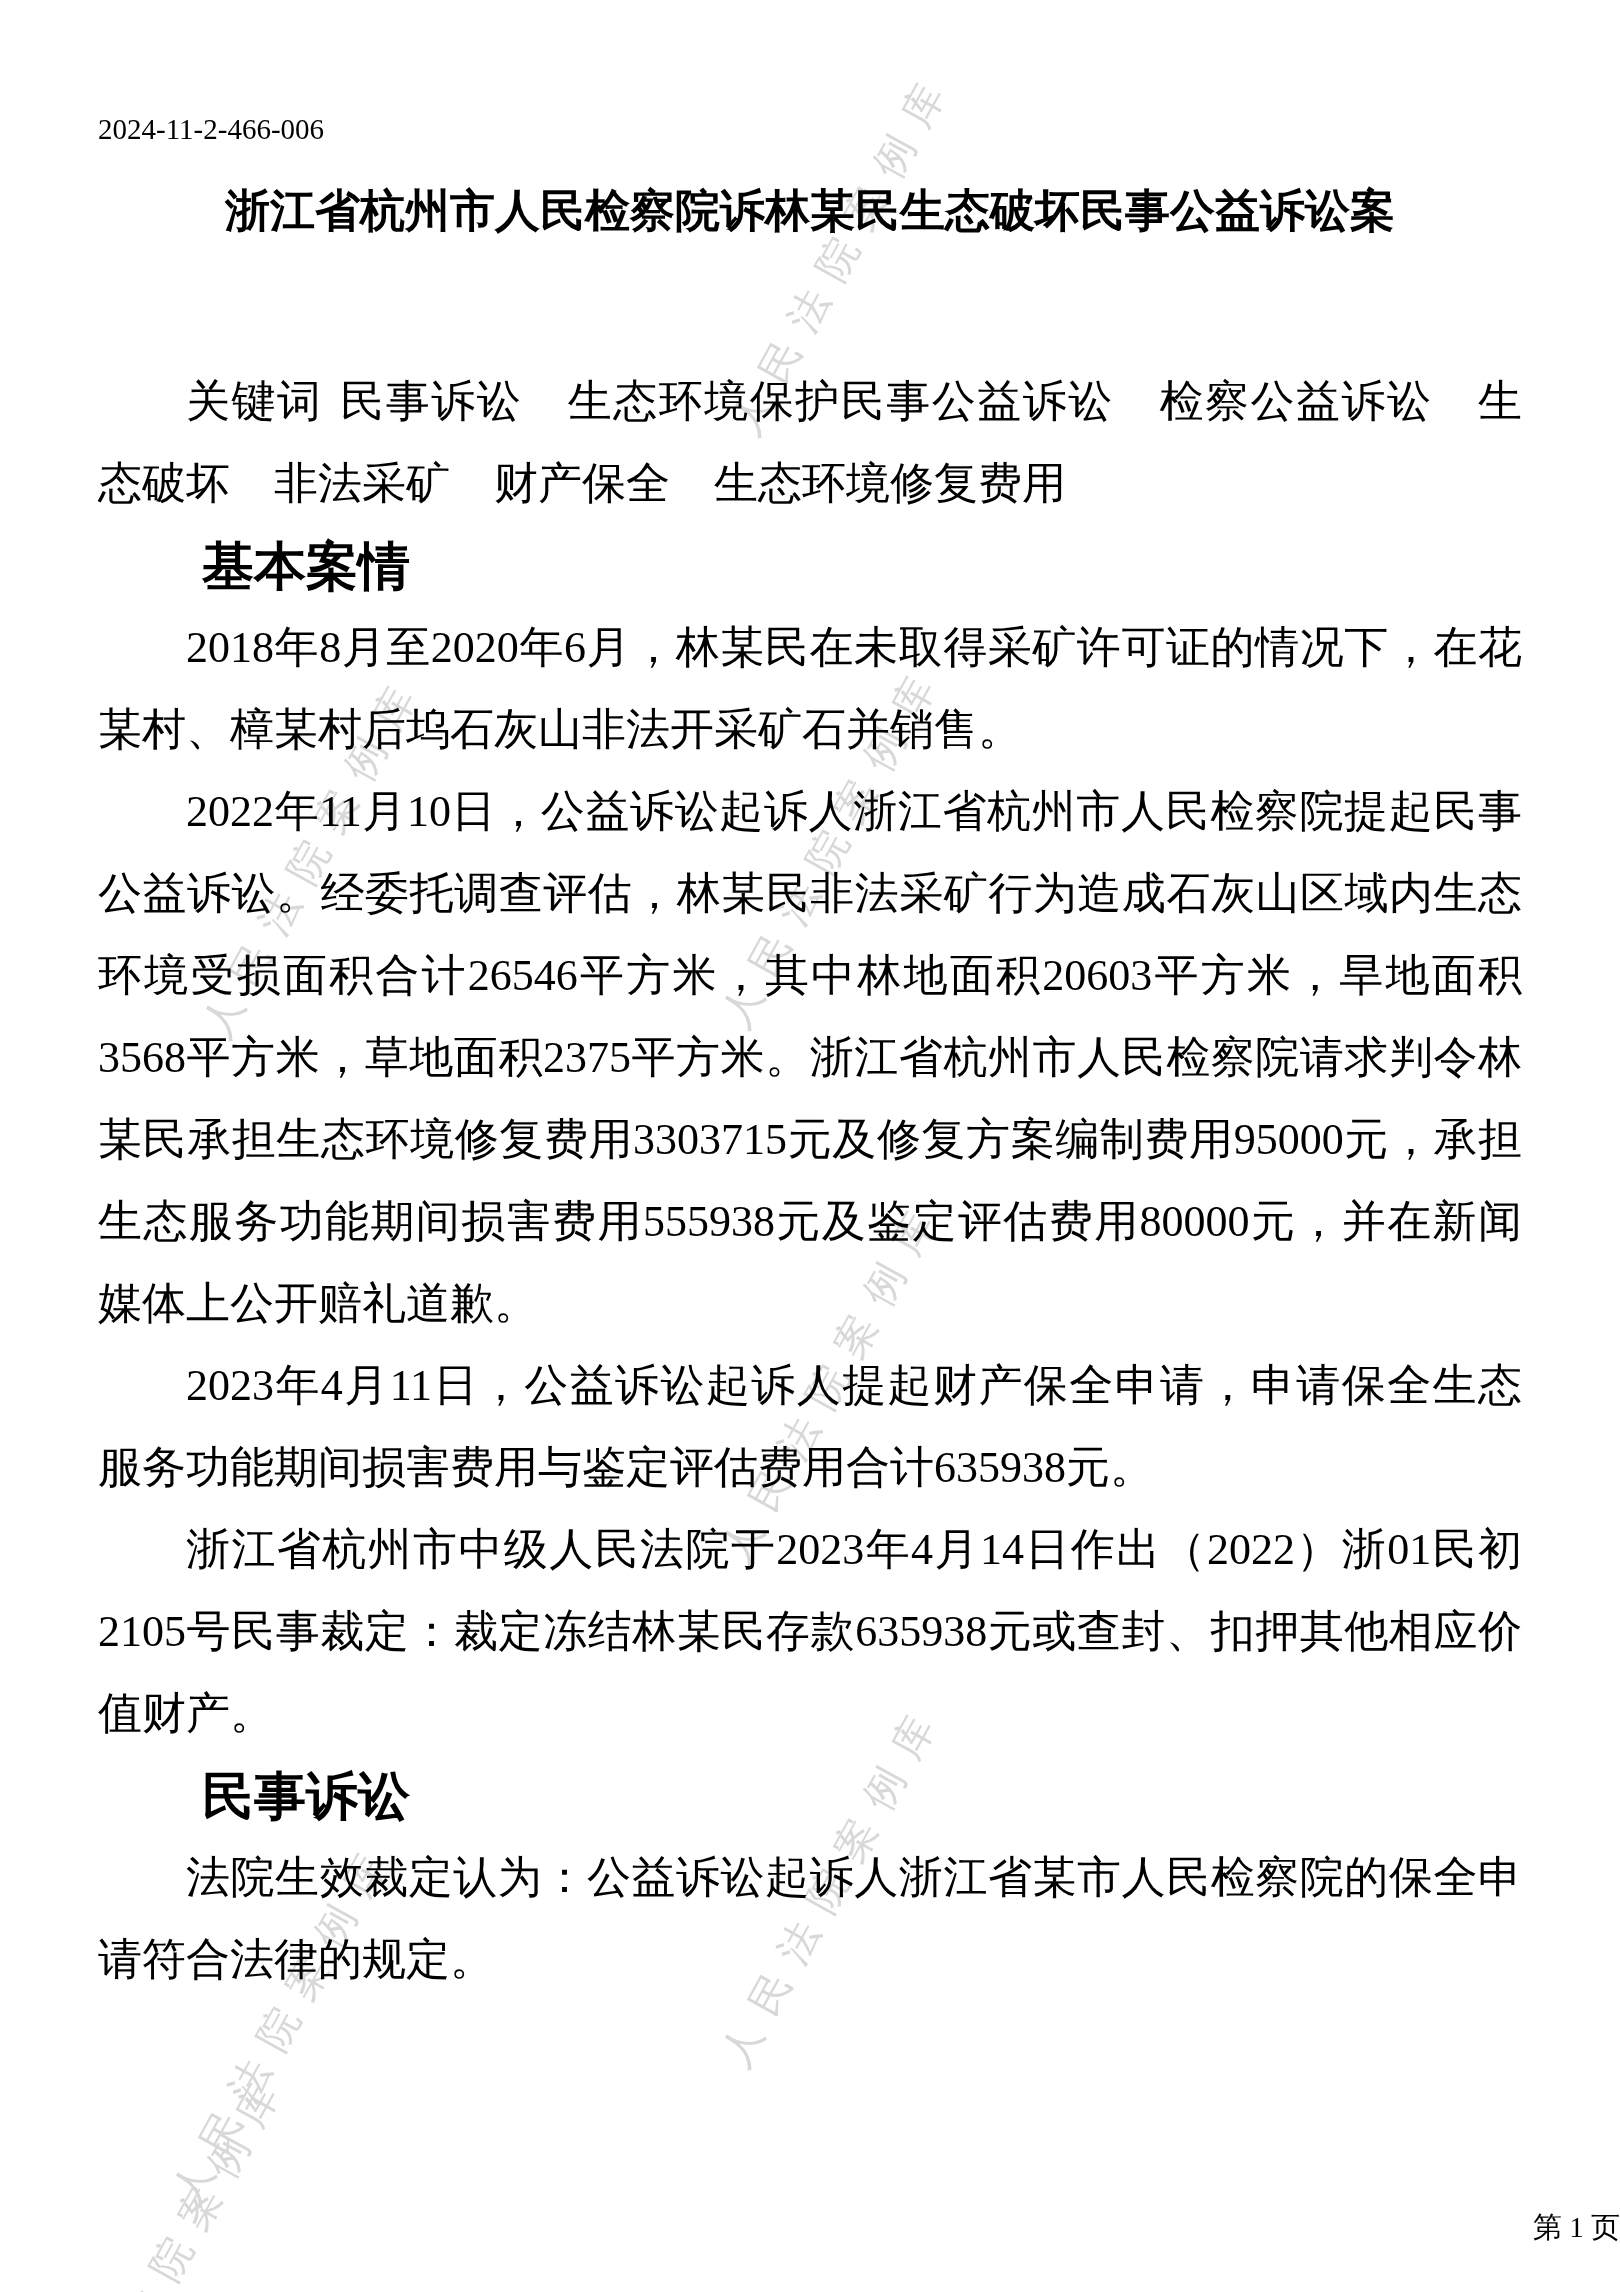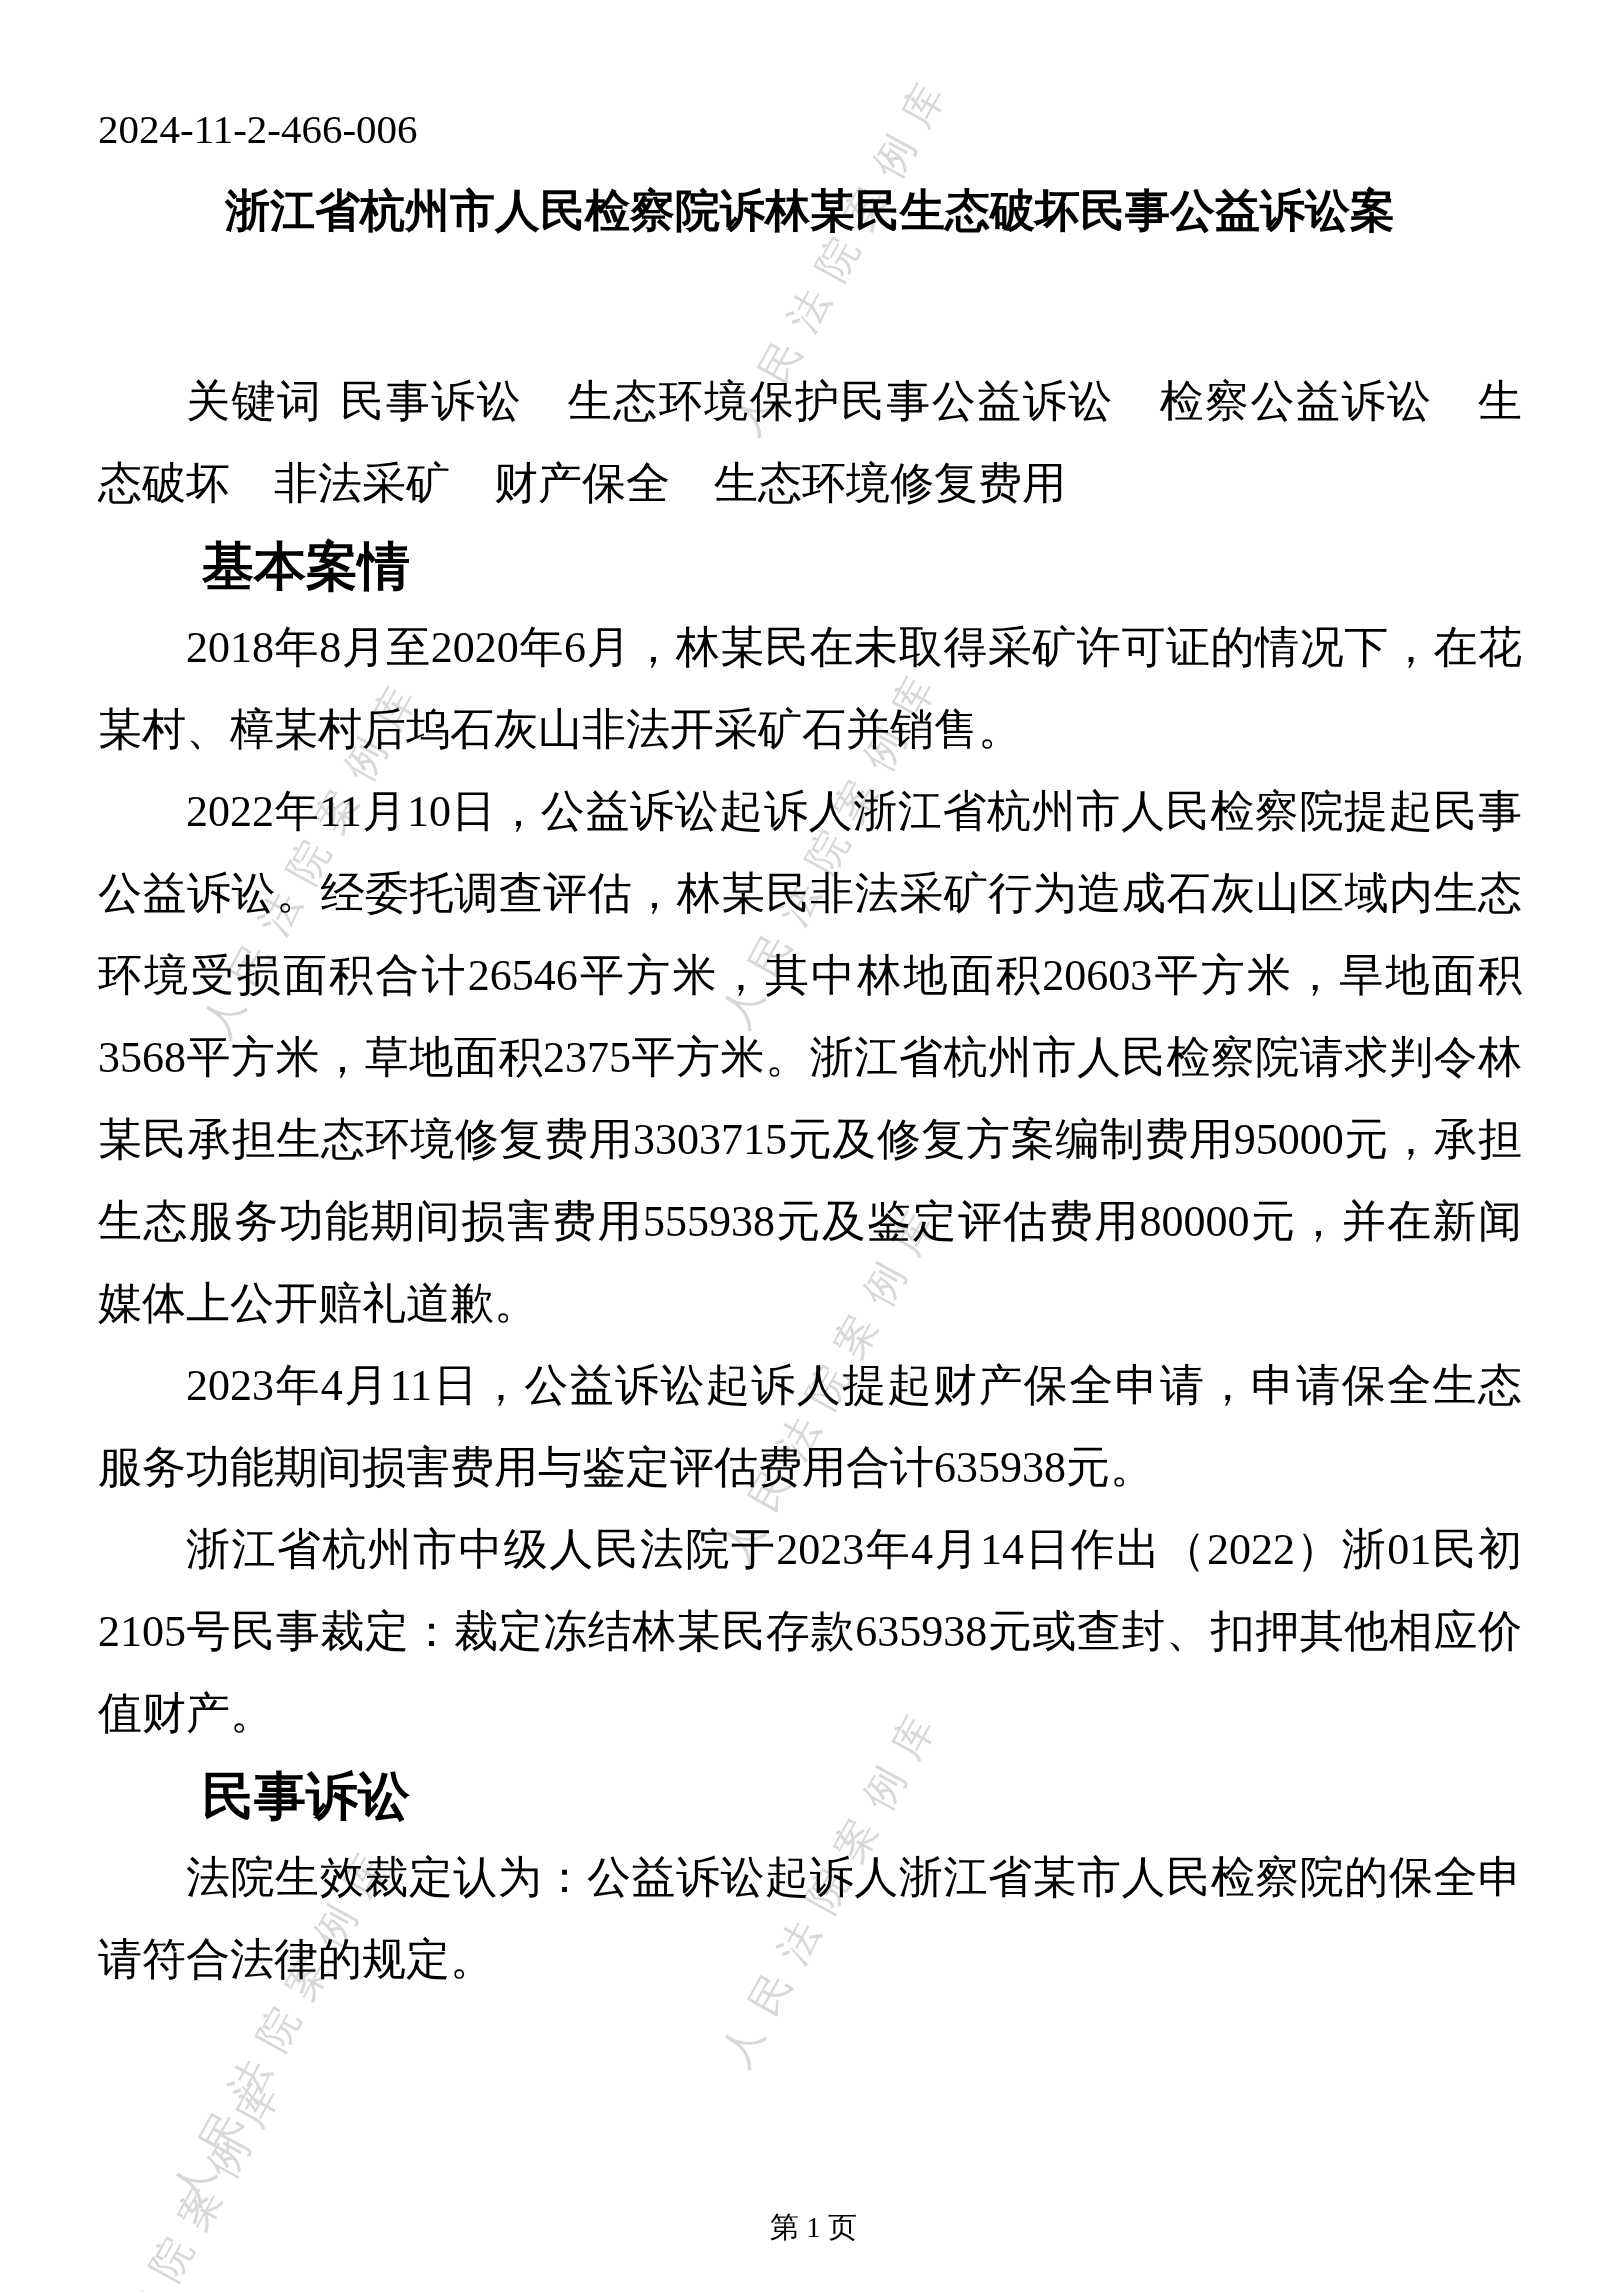--- a/index.html
+++ b/index.html
@@ -24,21 +24,21 @@
     user-select: none;
   }
   .wm1 { left: 637px;  top: 224px;  }
   .wm2 { left: 108px;  top: 827px;  }
   .wm3 { left: 627px;  top: 817px;  }
   .wm4 { left: 627px;  top: 1352px; }
   .wm5 { left: 627px;  top: 1856px; }
   .wm6 { left: 78px;   top: 1994px; }
   .wm7 { left: -29px;  top: 2224px; }
   .content { position: relative; z-index: 1; padding: 88px 98px 0 98px; }
-  .doc-number { font-size: 41px; line-height: 82px; }
+  .doc-number { font-size: 29px; line-height: 82px; }
   h1.case-title {
     margin: 0; font-size: 45px; line-height: 82px;
     text-align: center; font-weight: bold;
   }
   h2.case-subtitle {
     margin: 0; font-size: 41px; line-height: 82px;
     text-align: center; font-weight: bold;
   }
   .spacer { height: 108px; }
   p.body-para {
@@ -50,21 +50,21 @@
     font-family: "Liberation Sans", "DejaVu Sans", sans-serif;
     font-weight: normal; margin-right: 17.6px;
   }
   h3.sec-heading {
     margin: 0; font-size: 52px; line-height: 82px;
     font-family: "Liberation Sans", "DejaVu Sans", sans-serif;
     font-weight: bold; text-indent: 2em;
   }
   .footer {
     position: absolute; left: 7px; right: 0; top: 2208px;
-    text-align: center; font-size: 29px; line-height: 39px; z-index: 1;
+    text-align: right; font-size: 29px; line-height: 39px; z-index: 1;
   }
 </style>
 </head>
 <body>
 
 <div class="page">
 
   <div class="watermark-layer">
     <span class="wm wm1">人民法院案例库</span>
     <span class="wm wm2">人民法院案例库</span>

